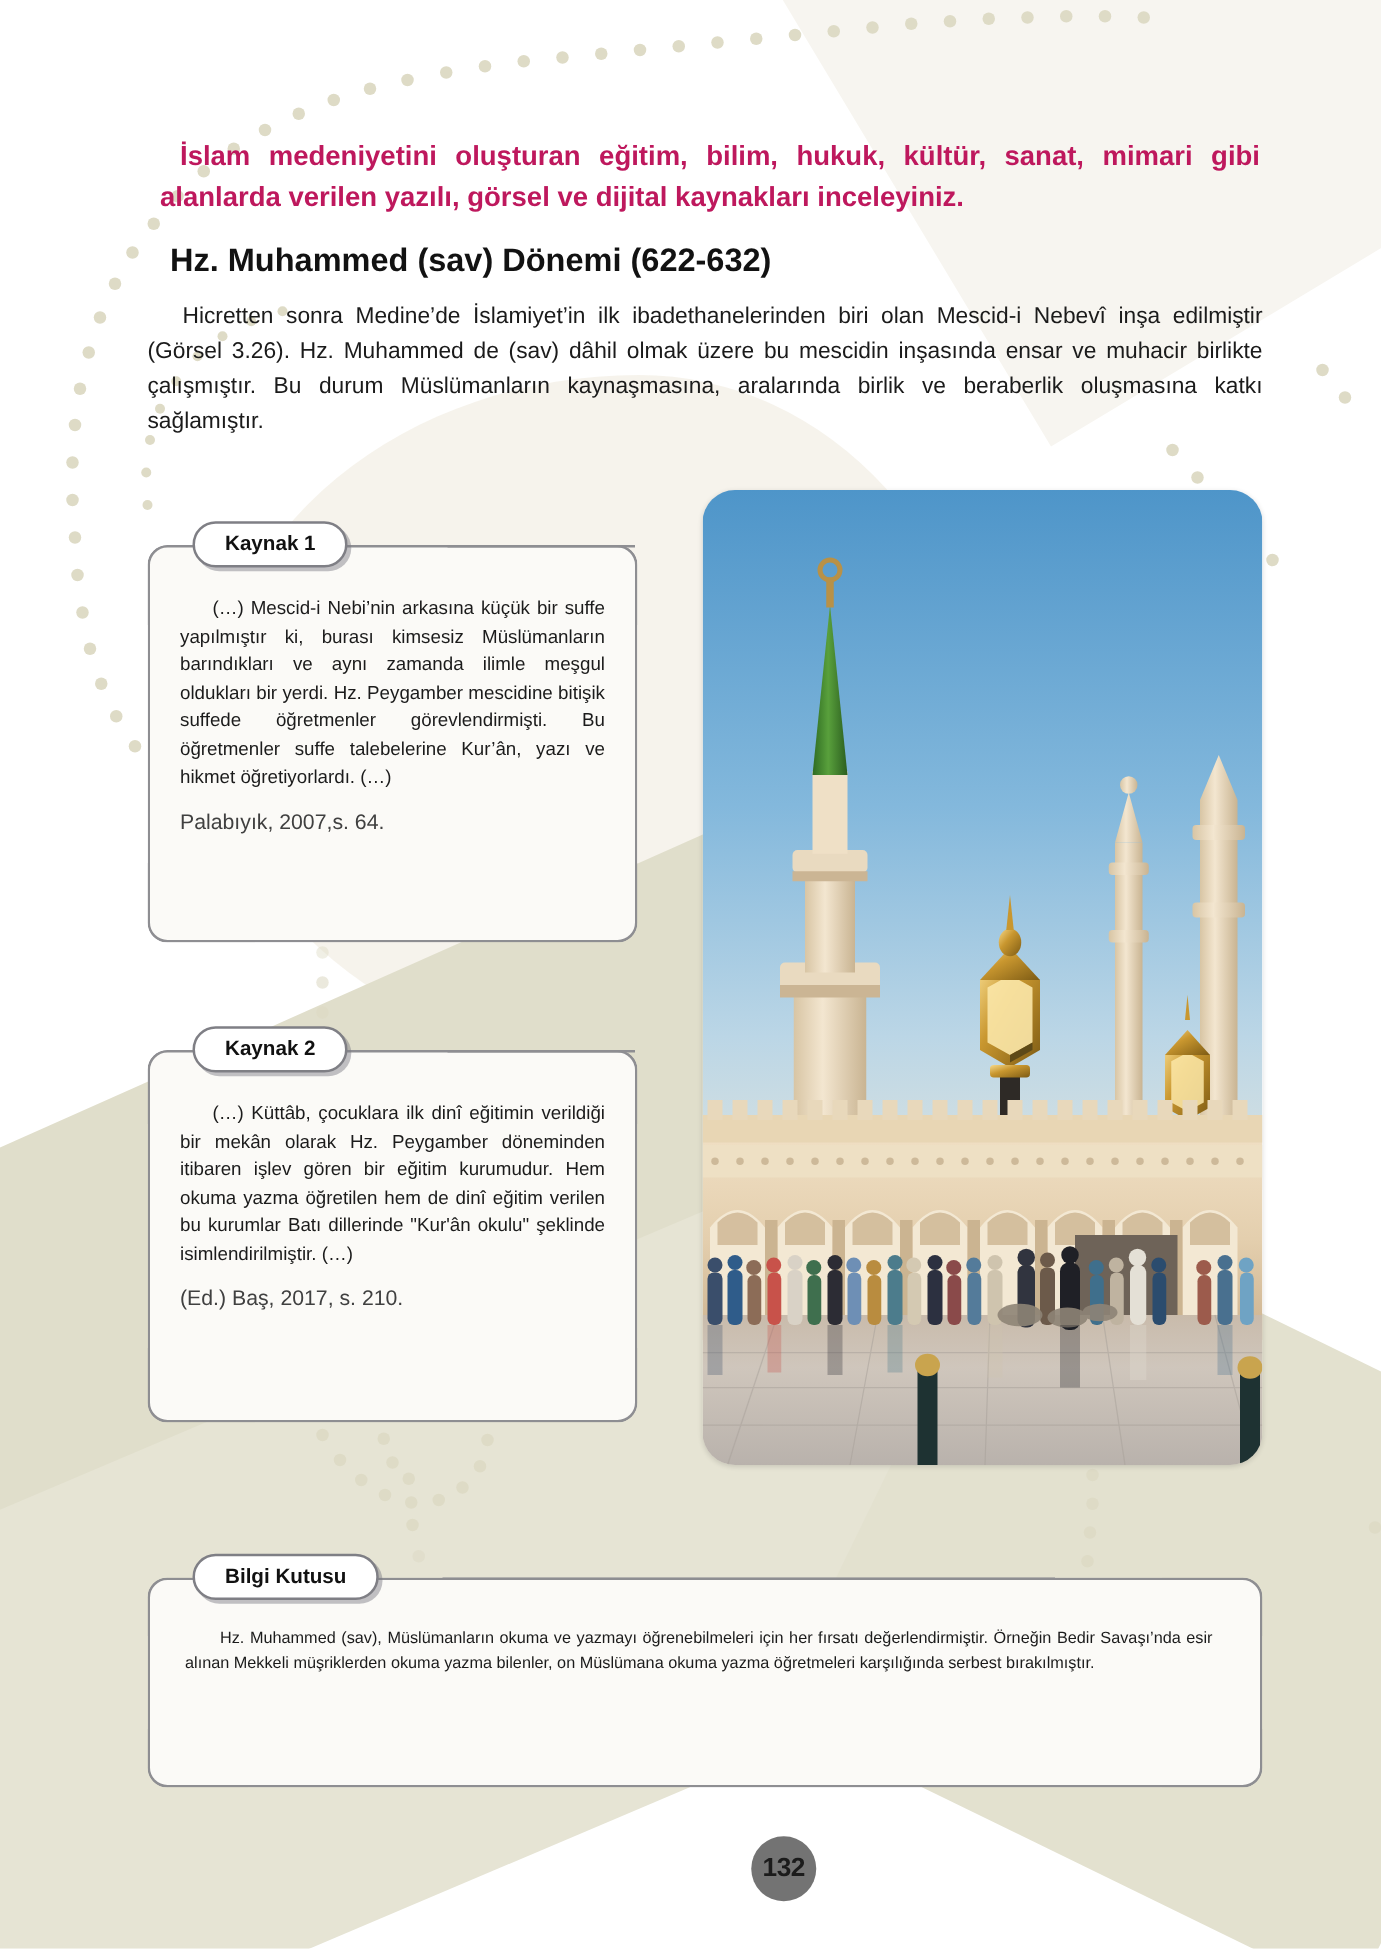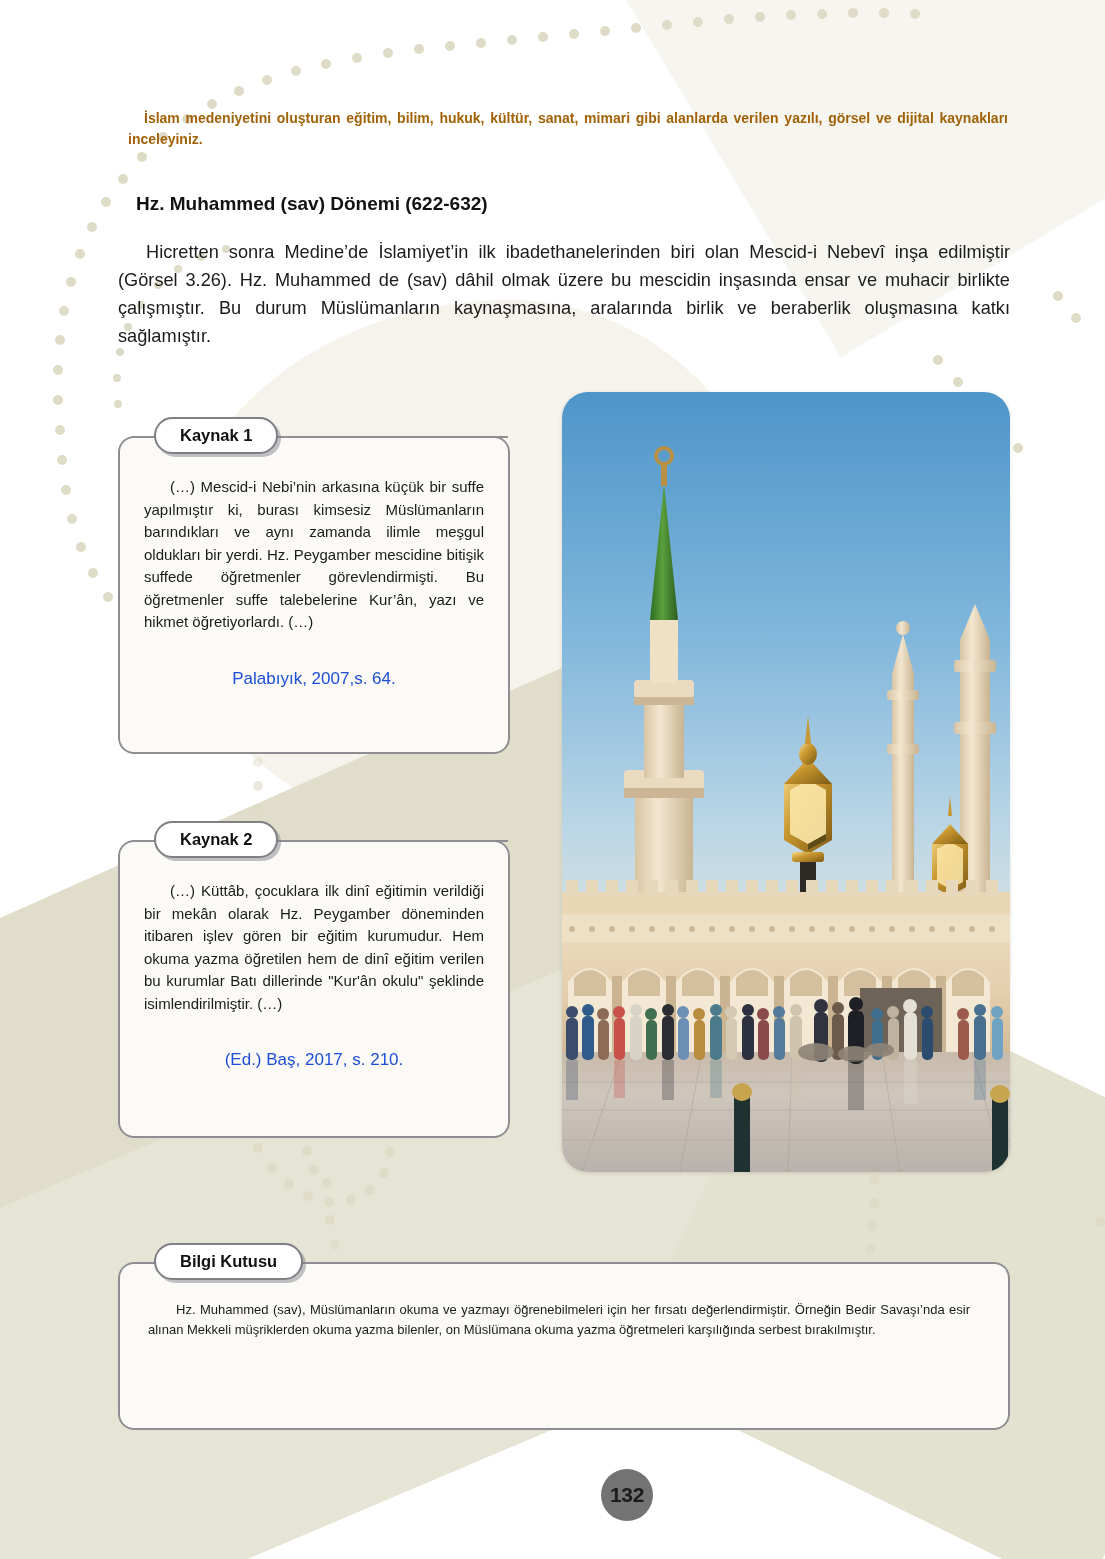--- a/index.html
+++ b/index.html
@@ -82,32 +82,32 @@
     letter-spacing: -.3px;
   }
 
   
   .content { position: relative; z-index: 5; }
 
   .intro-bold {
     position: absolute;
     left: 128px; top: 108px;
     width: 880px;
-    font-size: 14px;
+    font-size: 22px;
     font-weight: bold;
     line-height: 1.52;
-    color: #a16207;
+    color: #be185d;
     text-indent: 16px;
     text-align: justify;
   }
 
   .section-heading {
     position: absolute;
     left: 136px; top: 193px;
-    font-size: 19px;
+    font-size: 26px;
     font-weight: bold;
     color: #121212;
   }
 
   .body-paragraph {
     position: absolute;
     left: 118px; top: 238px;
     width: 892px;
     font-size: 18.2px;
     line-height: 1.54;
@@ -172,24 +172,24 @@
     font-size: 15px;
     line-height: 1.50;
     color: #1b1b1b;
     text-align: justify;
     text-indent: 26px;
   }
 
   .src-ref {
     position: relative;
     z-index: 2;
-    margin-top: 35px;
+    margin-top: 14px;
     font-size: 17px;
-    color: #1d4ed8;
-    text-align: center;
+    color: #404040;
+    text-align: left;
   }
 
   
   #kaynak1 { left: 118px; top: 436px; width: 392px; height: 318px; }
   #kaynak1 .src-body { position: relative; padding: 40px 26px 16px 26px; }
   #kaynak1 .src-tab { left: 36px; }
   #kaynak1 .src-rule { left: 240px; width: 150px; }
 
   
   #kaynak2 { left: 118px; top: 840px; width: 392px; height: 298px; }

